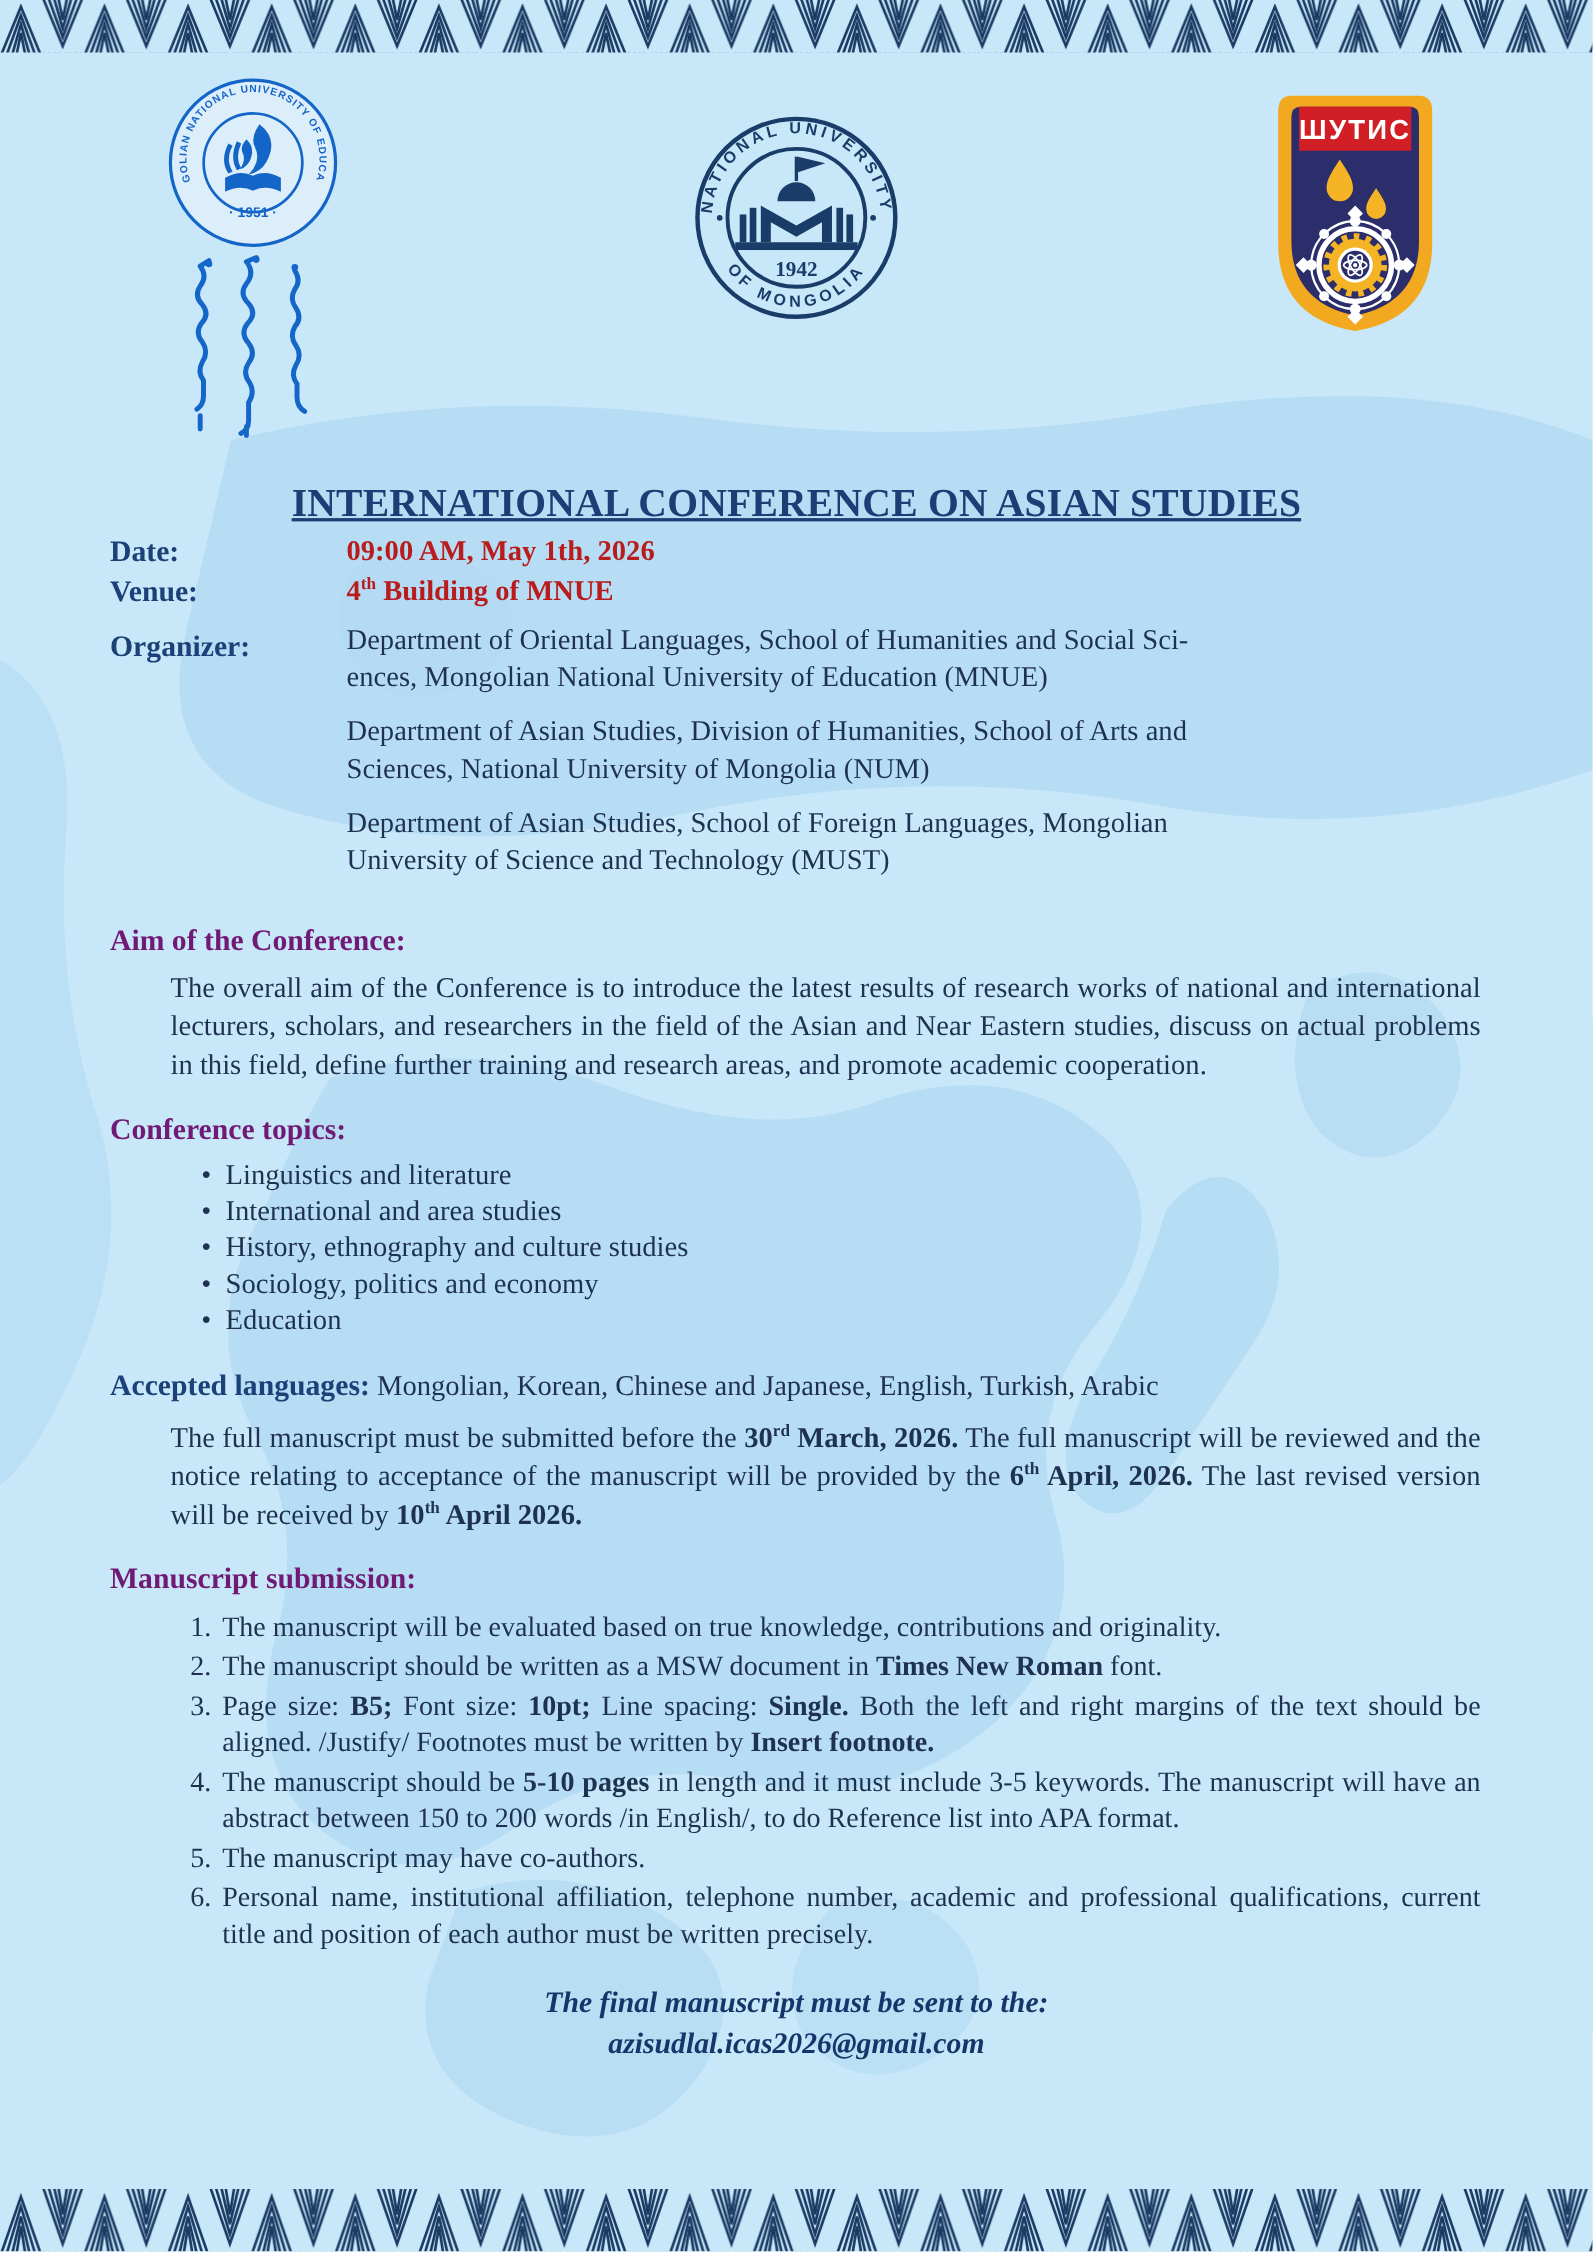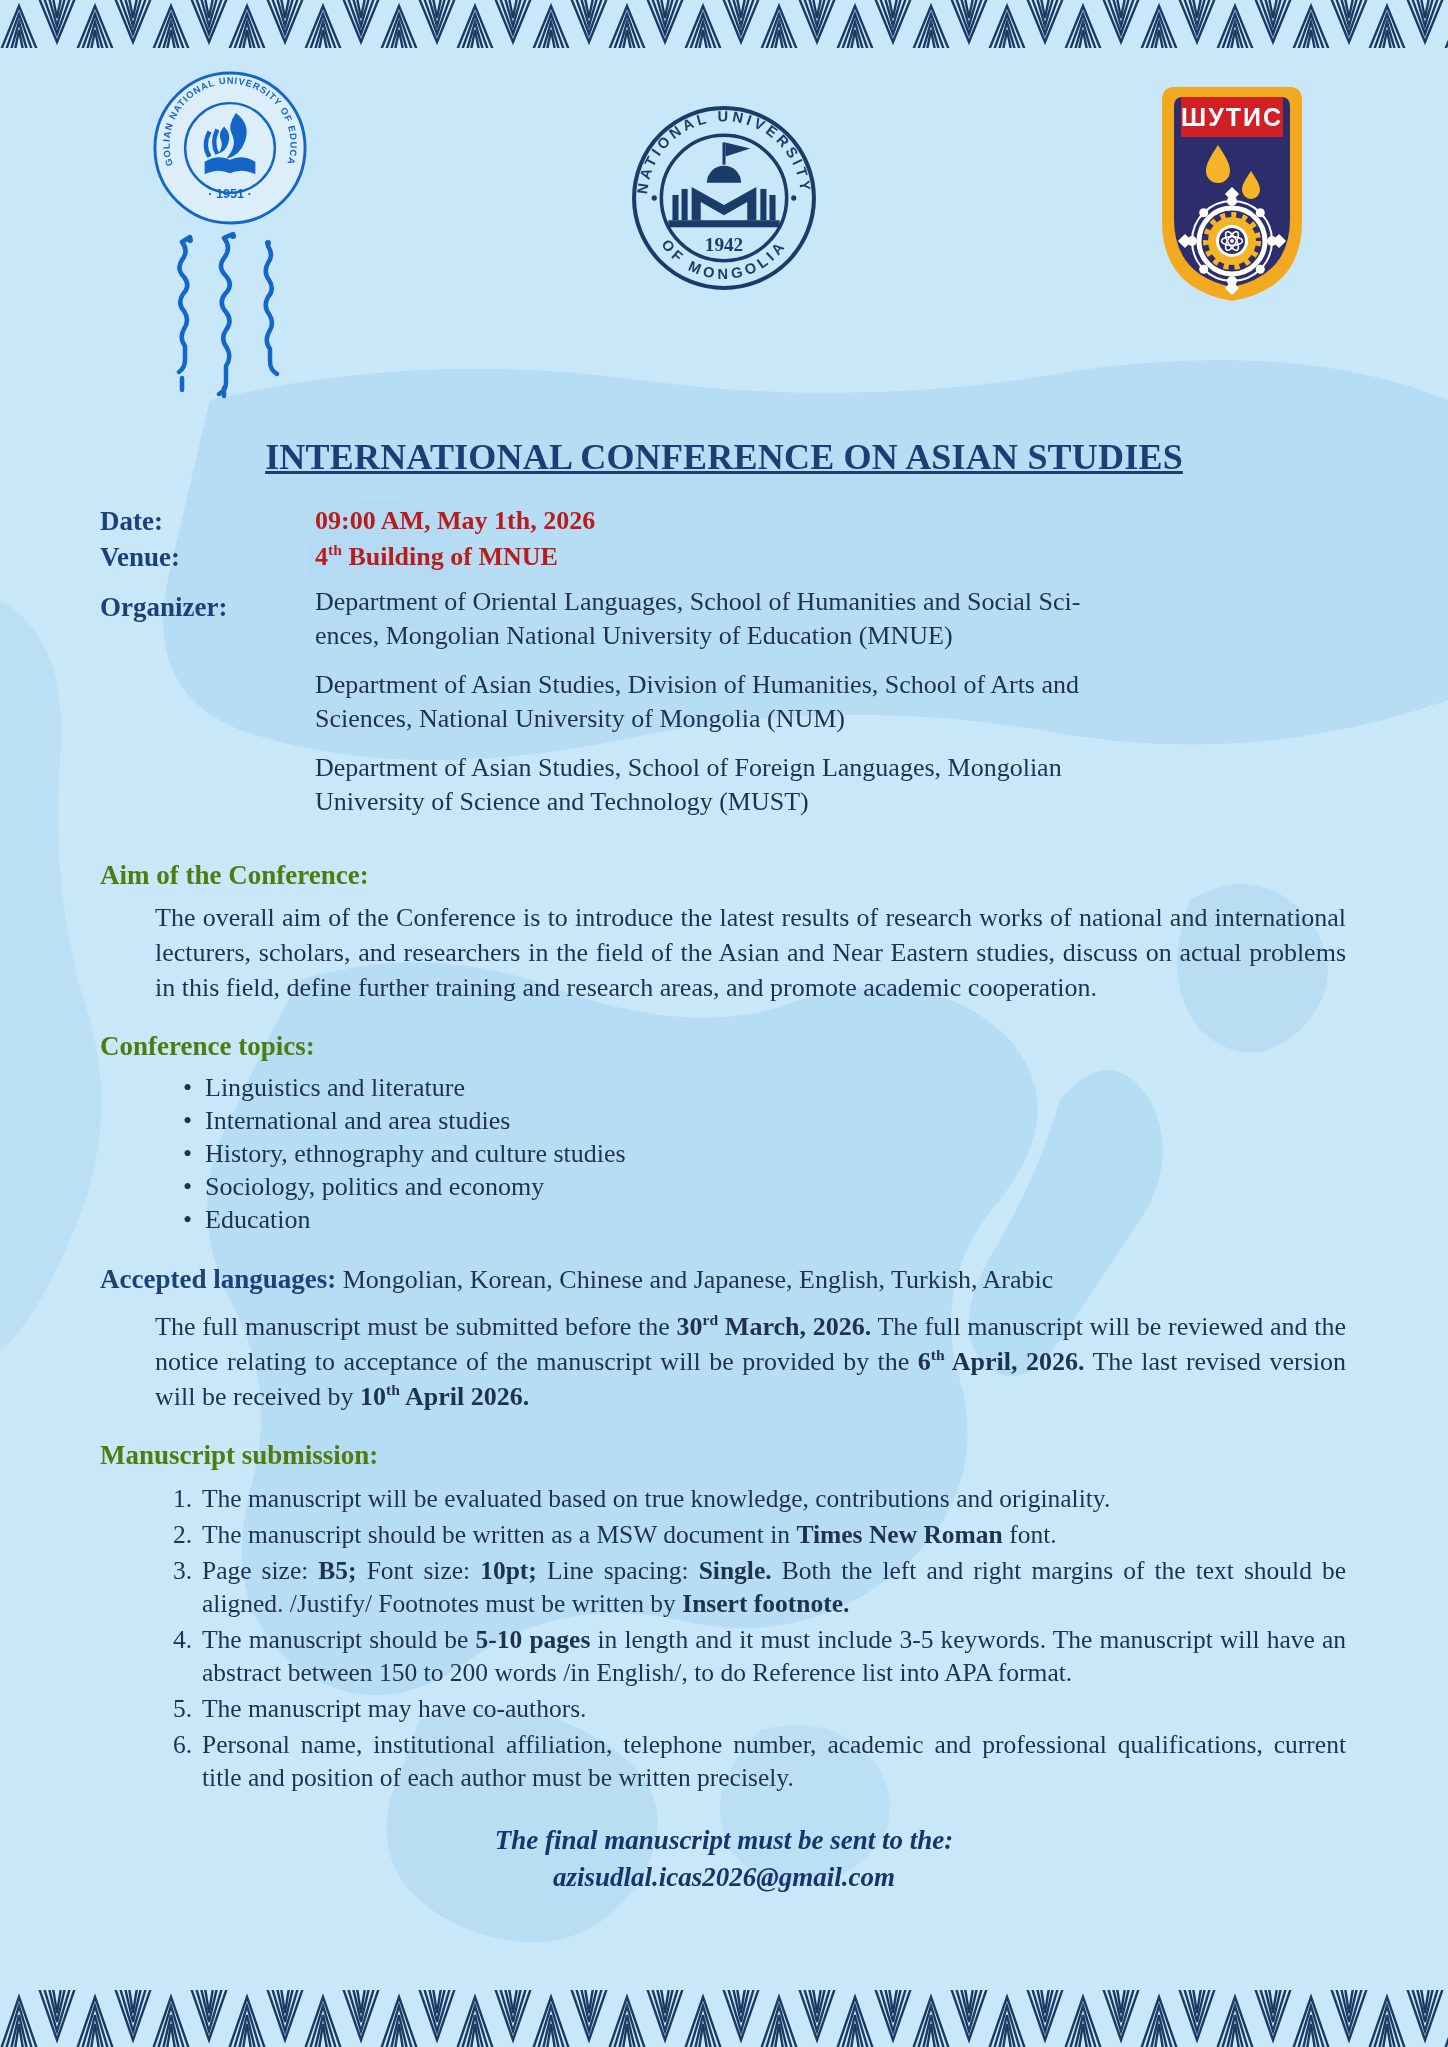--- a/index.html
+++ b/index.html
@@ -17,26 +17,26 @@
   .border-bottom{bottom:0;height:57px;}
   
   .map-layer{position:absolute;left:0;top:340px;z-index:0;}
   
   .content{position:relative;z-index:1;}
   .logo-row{position:relative;height:392px;}
   .logo{position:absolute;}
   .title{ text-align:center;margin-top:40px;color:#1c3e75;font-weight:bold;
           font-size:36px;line-height:1.42;letter-spacing:.2px;text-decoration:underline;}
   .section{padding-left:100px;padding-right:102px;}
-  .info-grid{display:grid;grid-template-columns:215px 1fr;margin-top:20px;}
+  .info-grid{display:grid;grid-template-columns:215px 1fr;}
   .label{font-weight:bold;color:#1c4179;font-size:27px;line-height:36px;}
   .value{font-weight:bold;color:#b91c1c;font-size:26px;line-height:36px;}
   .org-block{margin-top:10px;}
   .org-item{font-size:26px;line-height:34px;white-space:pre-line;margin-bottom:15px;}
-  .sec-head{font-weight:bold;color:#4d7c0f;font-size:27px;margin-top:24px;line-height:34px;}
+  .sec-head{font-weight:bold;color:#701a75;font-size:27px;margin-top:24px;line-height:34px;}
   .para{margin-left:55px;margin-top:8px;font-size:26px;line-height:35px;
         text-align:justify;text-align-last:left;}
   .topics-list{margin:8px 0 0 83px;}
   .topic{font-size:26px;line-height:33px;display:flex;}
   .topic .bullet{width:22px;}
   .lang-line{margin-top:26px;font-size:26px;line-height:34px;}
   .lang-line .lang-head{font-weight:bold;color:#1c4179;font-size:27px;}
   .num-list{margin:10px 0 0 62px;}
   .num-item{display:flex;font-size:25.5px;line-height:33px;margin-bottom:3px;}
   .num-item .num{width:30px;text-align:right;flex:none;}

